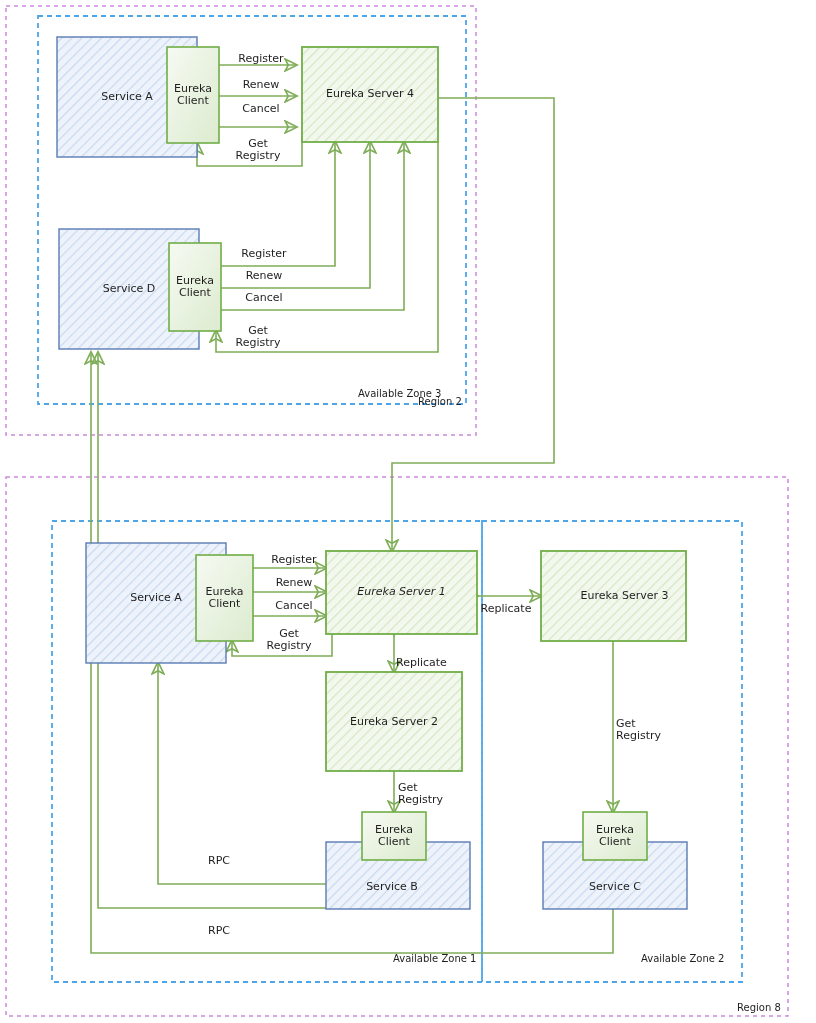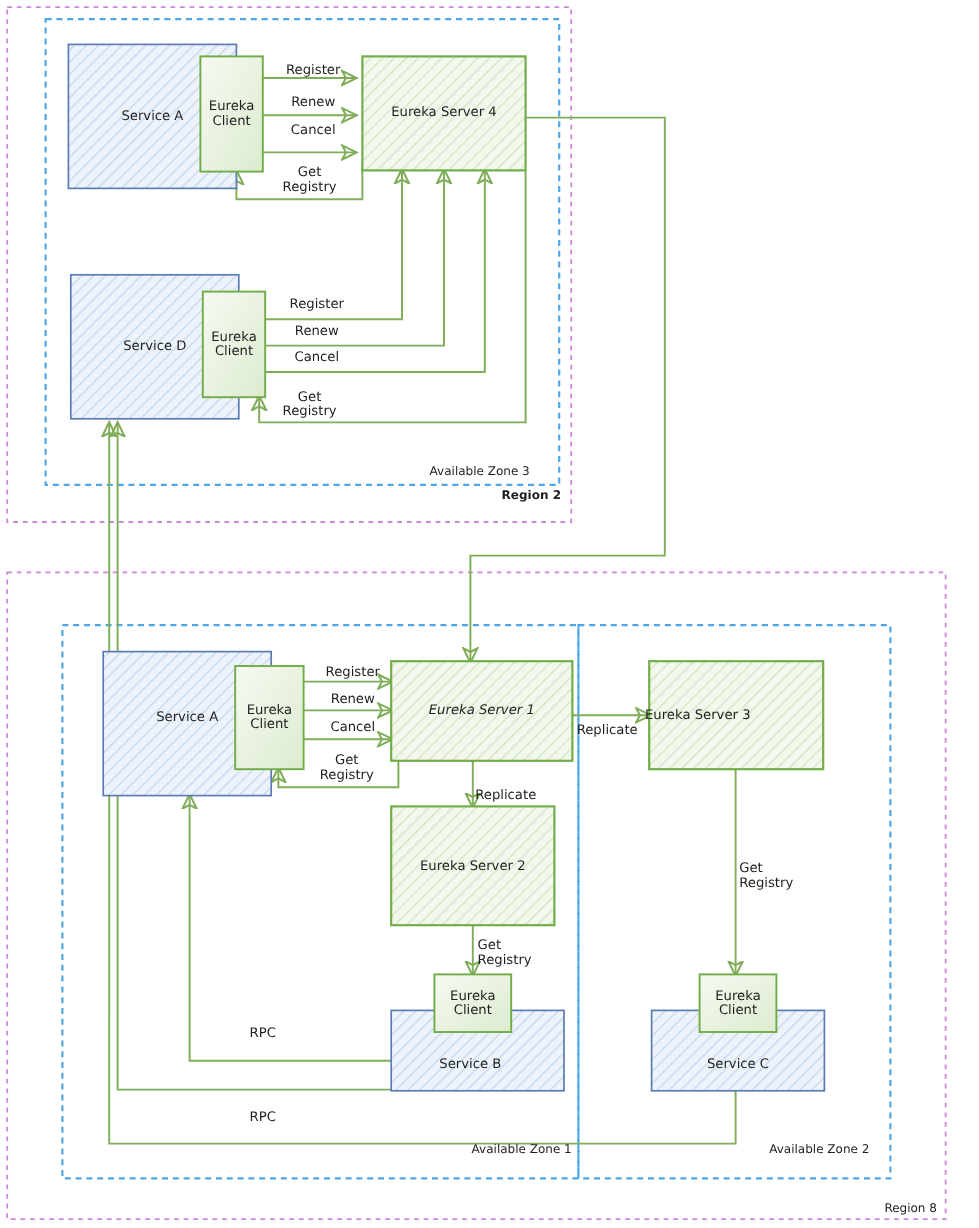--- a/index.html
+++ b/index.html
@@ -178,27 +178,27 @@
 Registry</div>
 
   <div class="lbl" style="left:228px;top:248px;width:72px;">Register</div>
   <div class="lbl" style="left:228px;top:270px;width:72px;">Renew</div>
   <div class="lbl" style="left:228px;top:292px;width:72px;">Cancel</div>
   <div class="lbl" style="left:222px;top:325px;width:72px;">Get
 Registry</div>
 
 
   <div class="zone-lbl" style="left:358px;top:388px;">Available Zone 3</div>
-  <div class="zone-lbl" style="left:418px;top:408px;font-weight:bold;">Region 2</div>
+  <div class="zone-lbl" style="left:418px;top:396px;">Region 2</div>
 
   <div class="lbl box" style="left:86px;top:592px;width:140px;">Service A</div>
   <div class="lbl box" style="left:196px;top:586px;width:57px;">Eureka
 Client</div>
   <div class="lbl box" style="left:326px;top:586px;width:151px;font-style:italic;">Eureka Server 1</div>
-  <div class="lbl box" style="left:509px;top:590px;width:145px;">Eureka Server 3</div>
+  <div class="lbl box" style="left:552px;top:590px;width:145px;">Eureka Server 3</div>
   <div class="lbl box" style="left:326px;top:716px;width:136px;">Eureka Server 2</div>
   <div class="lbl box" style="left:326px;top:881px;width:132px;">Service B</div>
   <div class="lbl box" style="left:362px;top:824px;width:64px;">Eureka
 Client</div>
   <div class="lbl box" style="left:543px;top:881px;width:144px;">Service C</div>
   <div class="lbl box" style="left:583px;top:824px;width:64px;">Eureka
 Client</div>
 
   <div class="lbl" style="left:258px;top:554px;width:72px;">Register</div>
   <div class="lbl" style="left:258px;top:577px;width:72px;">Renew</div>

